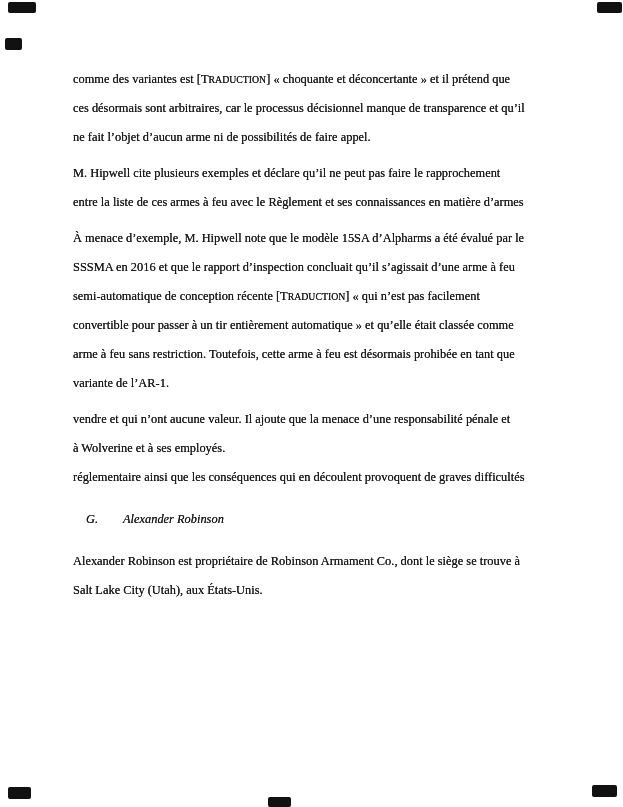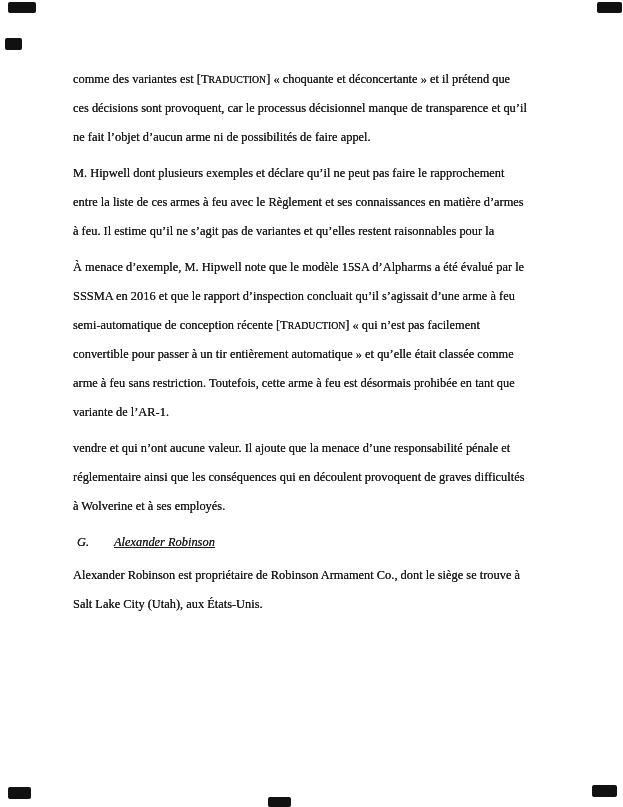--- a/index.html
+++ b/index.html
@@ -24,56 +24,55 @@
     top: 65px;
     width: 479px;
   }
   .para { margin: 0 0 7px 0; }
   .line {
     font-size: 12.4px;
     line-height: 29px;
     white-space: nowrap;
     text-shadow: 0 0 0.35px currentColor; 
   }
-  .heading { font-style: italic; margin: 4px; text-decoration: underline; }
+  .heading { font-style: italic; margin: 13px; }
   .h-label { display: inline-block; width: 37px; }
   .sc-rest { font-size: 79%; }
   .artifact {
     position: absolute;
     background: #111111;
     border-radius: 2px;
   }
 </style>
 </head>
 <body style="background: rgb(255, 255, 255); color: rgb(28, 28, 28);">
 
 <div id="page">
   <div id="doc">
       <div class="para">
         <div class="line">comme des variantes est [T<span class="sc-rest">RADUCTION</span>] « choquante et déconcertante » et il prétend que</div>
-        <div class="line">ces décisions sont provoquent, car le processus décisionnel manque de transparence et qu’il</div>
+        <div class="line">ces désormais sont arbitraires, car le processus décisionnel manque de transparence et qu’il</div>
         <div class="line">ne fait l’objet d’aucun arme ni de possibilités de faire appel.</div>
       </div>
       <div class="para">
-        <div class="line">M. Hipwell dont plusieurs exemples et déclare qu’il ne peut pas faire le rapprochement</div>
+        <div class="line">M. Hipwell cite plusieurs exemples et déclare qu’il ne peut pas faire le rapprochement</div>
         <div class="line">entre la liste de ces armes à feu avec le Règlement et ses connaissances en matière d’armes</div>
-        <div class="line">à feu. Il estime qu’il ne s’agit pas de variantes et qu’elles restent raisonnables pour la</div>
       </div>
       <div class="para">
         <div class="line">À menace d’exemple, M. Hipwell note que le modèle 15SA d’Alpharms a été évalué par le</div>
         <div class="line">SSSMA en 2016 et que le rapport d’inspection concluait qu’il s’agissait d’une arme à feu</div>
         <div class="line">semi-automatique de conception récente [T<span class="sc-rest">RADUCTION</span>] « qui n’est pas facilement</div>
         <div class="line">convertible pour passer à un tir entièrement automatique » et qu’elle était classée comme</div>
         <div class="line">arme à feu sans restriction. Toutefois, cette arme à feu est désormais prohibée en tant que</div>
         <div class="line">variante de l’AR-1.</div>
       </div>
       <div class="para">
         <div class="line">vendre et qui n’ont aucune valeur. Il ajoute que la menace d’une responsabilité pénale et</div>
+        <div class="line">à Wolverine et à ses employés.</div>
         <div class="line">réglementaire ainsi que les conséquences qui en découlent provoquent de graves difficultés</div>
-        <div class="line">à Wolverine et à ses employés.</div>
       </div>
       <div class="line heading"><span class="h-label">G.</span><span class="h-title">Alexander Robinson</span></div>
       <div class="para">
         <div class="line">Alexander Robinson est propriétaire de Robinson Armament Co., dont le siège se trouve à</div>
         <div class="line">Salt Lake City (Utah), aux États-Unis.</div>
       </div>
     </div>
 <div class="artifact" style="left: 8px; top: 2px; width: 28px; height: 11px; background: rgb(17, 17, 17);"></div>
     <div class="artifact" style="left: 597px; top: 2px; width: 25px; height: 11px; background: rgb(17, 17, 17);"></div>
     <div class="artifact" style="left: 5px; top: 38px; width: 17px; height: 12px; background: rgb(17, 17, 17);"></div>

